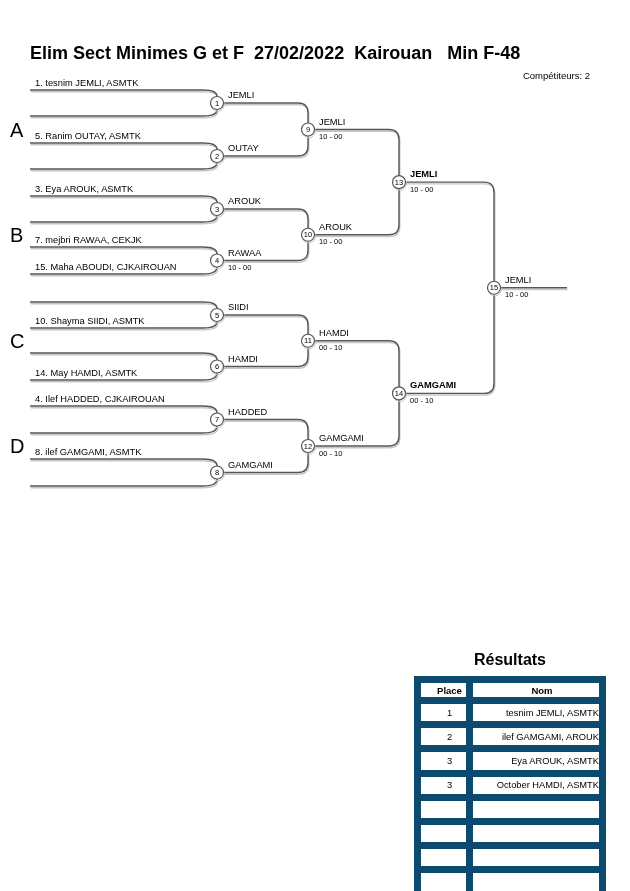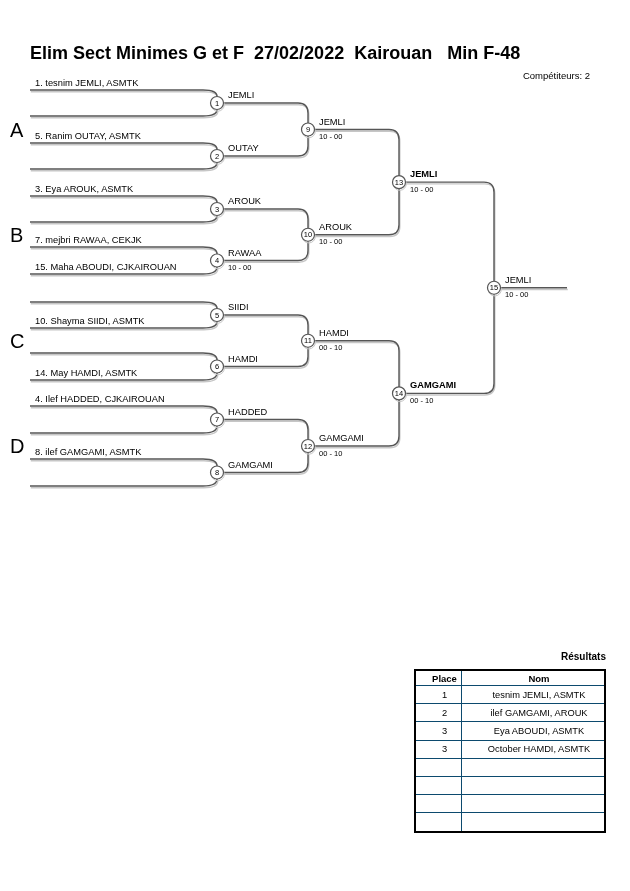--- a/index.html
+++ b/index.html
@@ -9,32 +9,32 @@
   }
   .title{
     position:absolute;left:30px;top:43px;
     font-size:18px;font-weight:bold;white-space:pre;letter-spacing:0px;
   }
   .competitors{
     position:absolute;top:70px;right:40px;font-size:9.5px;
   }
   #bracket{position:absolute;left:0;top:0;}
   .results{position:absolute;left:414px;top:651px;width:192px;}
-  .res-title{text-align:right;font-size:10px;font-weight:bold;margin:0 0 7px 0;}
+  .res-title{text-align:center;font-size:16px;font-weight:bold;margin:0 0 7px 0;}
   table.res{
     border-collapse:collapse;width:192px;table-layout:fixed;
     border:2px solid #000;font-size:9.3px;
   }
   table.res th,table.res td{
-    border:1px solid #0c4a6e;padding:0 0 0 12px;overflow:hidden;white-space:nowrap;
+    border:7px solid #0c4a6e;padding:0 0 0 12px;overflow:hidden;white-space:nowrap;
   }
   table.res th{height:14px;font-size:9.5px;font-weight:bold;text-align:center;}
   table.res td{height:17.2px;}
   td.place,th.place{width:33px;text-align:center;}
-  td.nom{padding-left:7px;text-align:center;}
+  td.nom{padding-left:7px;text-align:right;}
 </style>
 </head>
 <body>
 
 <div class="page">
   <div class="title">Elim Sect Minimes G et F  27/02/2022  Kairouan   Min F-48</div>
   <div class="competitors">Compétiteurs: 2</div>
 
   <svg id="bracket" width="630" height="560" viewBox="0 0 630 560" xmlns="http://www.w3.org/2000/svg">
       <g fill="none" stroke="#c6c6c6" stroke-width="1.4" transform="translate(0.8,1.7)">
@@ -199,21 +199,21 @@
           <tr>
             <td class="place">1</td>
             <td class="nom">tesnim JEMLI, ASMTK</td>
           </tr>
           <tr>
             <td class="place">2</td>
             <td class="nom">ilef GAMGAMI, AROUK</td>
           </tr>
           <tr>
             <td class="place">3</td>
-            <td class="nom">Eya ABOUDI, ASMTK</td>
+            <td class="nom">Eya AROUK, ASMTK</td>
           </tr>
           <tr>
             <td class="place">3</td>
             <td class="nom">October HAMDI, ASMTK</td>
           </tr>
           <tr>
             <td class="place">&nbsp;</td>
             <td class="nom">&nbsp;</td>
           </tr>
           <tr>

